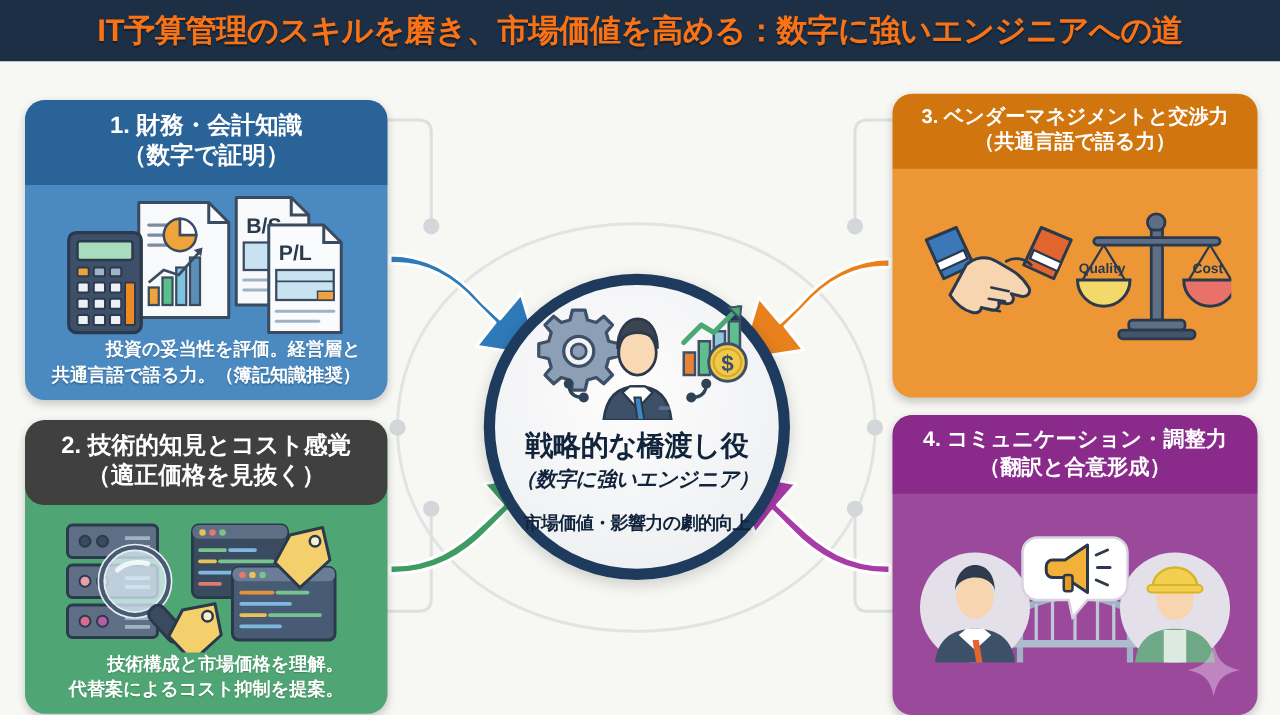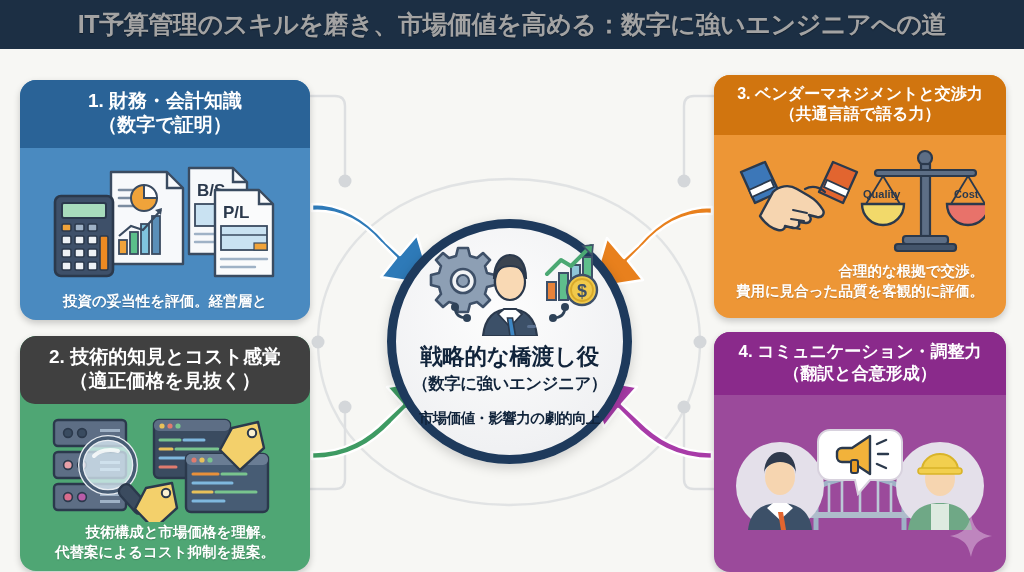--- a/index.html
+++ b/index.html
@@ -10,21 +10,21 @@
     position:relative;
   }
 
   
   #title-bar {
     position:absolute; left:0; top:0; width:1024px; height:49px;
     background:#1C2F44;
     display:flex; align-items:center; justify-content:center;
   }
   #title-bar .title-text {
-    color:#a3a3a3; font-size:25px; font-weight:bold;
+    color:#f97316; font-size:25px; font-weight:bold;
     letter-spacing:-0.4px; white-space:nowrap;
     text-shadow:0 1px 1px rgba(0,0,0,.35);
   }
 
   
   #stage { position:absolute; left:0; top:59px; width:1024px; height:523px;padding-left:11px; }
 
   
   #connector-net { position:absolute; left:0; top:0; width:1024px; height:523px; }
 
@@ -68,21 +68,21 @@
     border-radius:50%;
     background:radial-gradient(circle at 46% 38%, #FDFDFD 0%, #F0F1F3 72%, #E6E8EB 100%);
     border:9px solid #1E3A5C;
     box-shadow:0 4px 12px rgba(0,0,0,.17);
     display:flex; flex-direction:column; align-items:center;
     justify-content:flex-start; padding-top:16px;
     z-index:5;
   }
   #hub-art { width:190px; height:92px; }
   #hub-title { font-size:22.5px; font-weight:bold; color:#11243B; margin-top:5px; letter-spacing:-0.3px; white-space:nowrap; }
-  #hub-sub   { font-size:16.5px; font-weight:bold; color:#11243B; margin-top:1px; letter-spacing:-0.5px; white-space:nowrap; }
+  #hub-sub   { font-size:16.5px; font-weight:bold; color:#11243B; margin-top:1px; letter-spacing:-0.5px; white-space:nowrap;font-style:italic; }
   #hub-note  { font-size:14.5px; font-weight:bold; color:#11243B; margin-top:14px; letter-spacing:-0.6px; white-space:nowrap; }
 
   .sparkle { position:absolute; right:12px; bottom:10px; width:46px; height:46px; opacity:.45; }
 </style>
 </head>
 <body>
 
 <div id="title-bar">
   <span class="title-text">IT予算管理のスキルを磨き、市場価値を高める：数字に強いエンジニアへの道</span>
 </div>
@@ -201,20 +201,21 @@
             <rect x="205" y="79" width="13" height="7" fill="#F0A33A" stroke="#3A4B60" stroke-width="1.2"></rect>
             <g stroke="#9FB2C6" stroke-width="2.4" stroke-linecap="round">
               <line x1="172" y1="95" x2="218" y2="95"></line>
                 <line x1="172" y1="103" x2="206" y2="103"></line>
             </g>
           </g>
         </svg>
       </div>
       <div class="card-desc">
         <span class="ln">投資の妥当性を評価。経営層と</span>
+        <span class="ln">共通言語で語る力。（簿記知識推奨）</span>
       </div>
     </div>
   </div>
 
   <div class="card" id="card-2">
     <div class="card-header">
       <span class="ln">2. 技術的知見とコスト感覚</span>
       <span class="ln">（適正価格を見抜く）</span>
     </div>
     <div class="card-body">
@@ -341,24 +342,20 @@
 
             <g>
               <line x1="233" y1="28" x2="216" y2="56" stroke="#2B394C" stroke-width="1.8"></line>
               <line x1="233" y1="28" x2="250" y2="56" stroke="#2B394C" stroke-width="1.8"></line>
               <path d="M212 56 h42 a21 21 0 0 1 -42 0 z" fill="#E8726A" stroke="#2B394C" stroke-width="2.4"></path>
               <text x="219" y="50" font-family="'Liberation Sans',sans-serif" font-size="11" font-weight="bold" fill="#2B394C">Cost</text>
             </g>
           </g>
         </svg>
       </div>
-      <div class="card-desc">
-        <span class="ln">合理的な根拠で交渉。</span>
-        <span class="ln">費用に見合った品質を客観的に評価。</span>
-      </div>
     </div>
   </div>
 
   <div class="card" id="card-4">
     <div class="card-header">
       <span class="ln">4. コミュニケーション・調整力</span>
       <span class="ln">（翻訳と合意形成）</span>
     </div>
     <div class="card-body">
       <div class="card-art">

